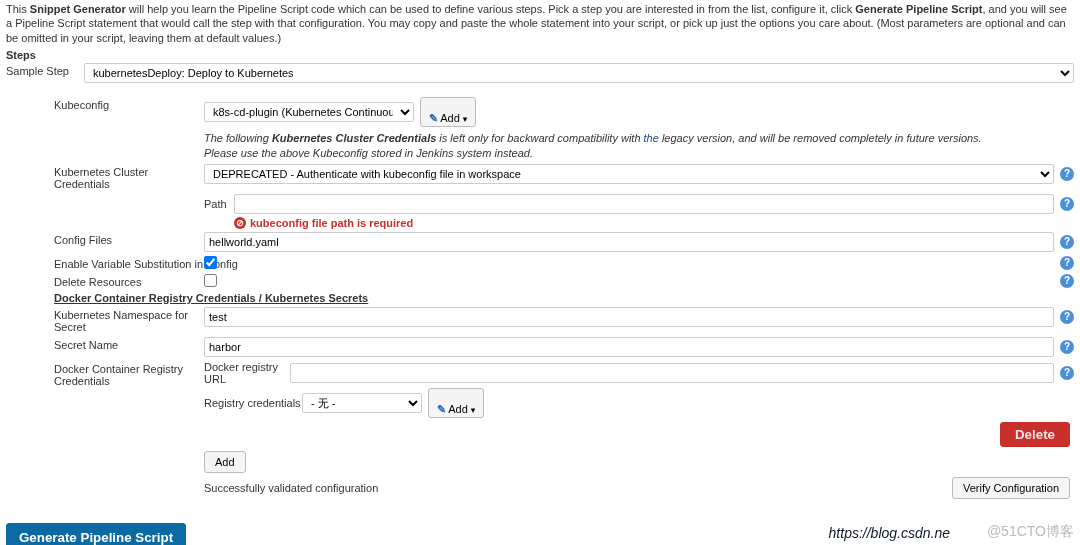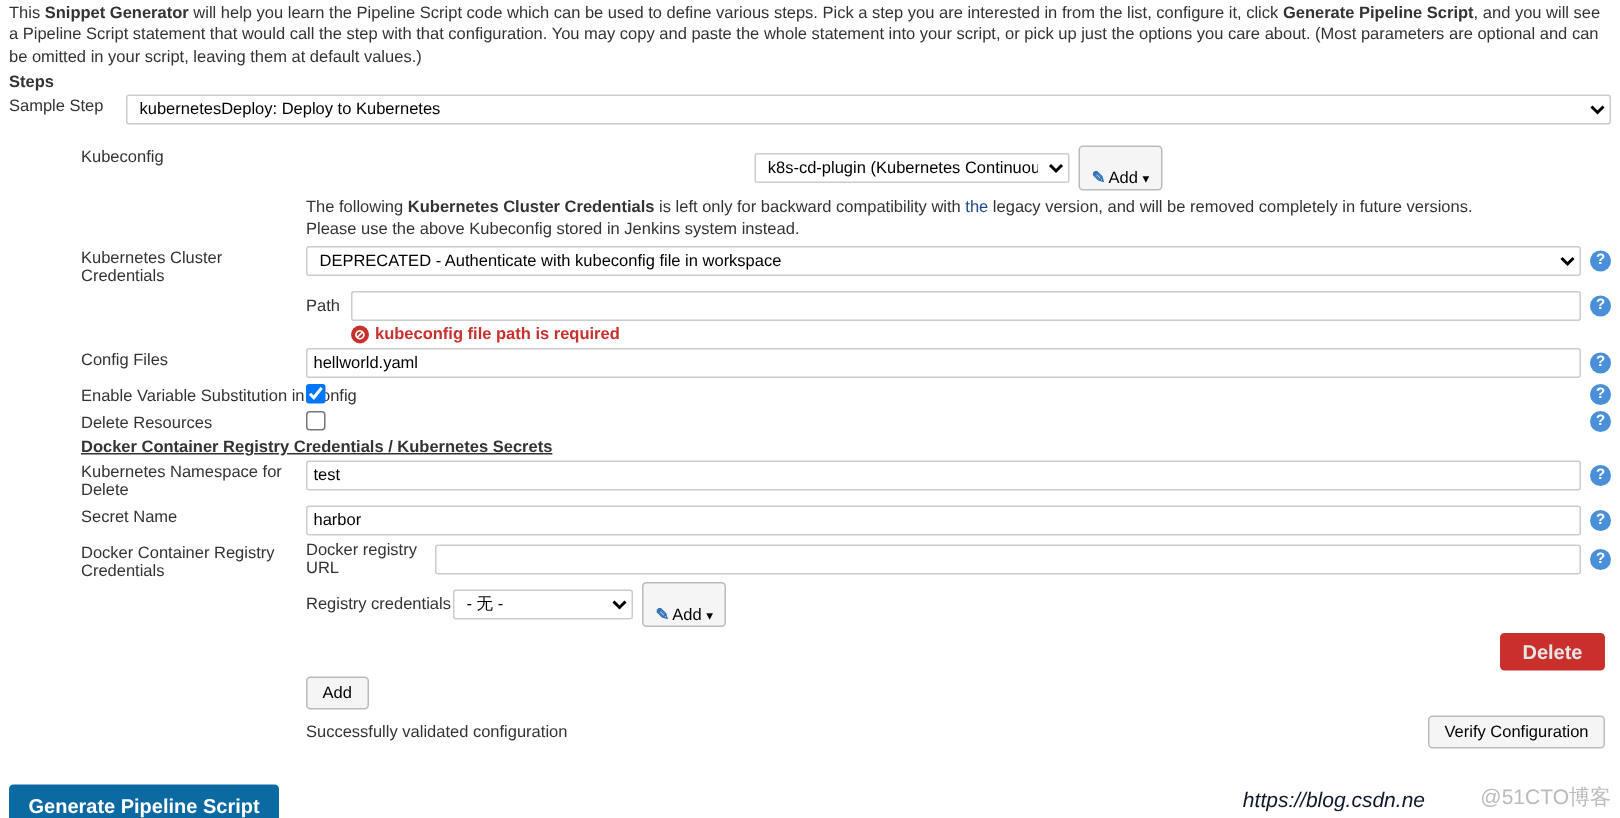--- a/index.html
+++ b/index.html
@@ -5,32 +5,32 @@
 * { box-sizing: border-box; margin: 0; padding: 0; }
 body { font-family: -apple-system, BlinkMacSystemFont, "Segoe UI", Arial, sans-serif; font-size: 11px; color: #333; background: #fff; padding: 2px 6px; width: 1080px; }
 a { color: #204a87; text-decoration: none; }
 .intro { font-size: 11px; line-height: 1.3; margin-bottom: 4px; }
 .intro b { font-weight: 600; }
 .steps-label { font-weight: 600; font-size: 11px; margin: 2px 0; }
 .row { display: flex; align-items: flex-start; margin-bottom: 4px; }
 .row .label { width: 130px; flex-shrink: 0; font-size: 11px; padding-top: 2px; }
 .row.indented { margin-left: 48px; }
 .row.indented .label { width: 150px; }
-.row .control { flex: 1; display: flex; align-items: center; justify-content: center; }
+.row .control { flex: 1; display: flex; align-items: center; }
 select, input[type=text] { font-size: 11px; padding: 2px 4px; border: 1px solid #ccc; border-radius: 2px; background: #fff; height: 20px; }
 select.full, input.full { width: 100%; }
 .btn { font-size: 11px; padding: 2px 10px; border: 1px solid #bbb; border-radius: 3px; background: #f5f5f5; cursor: pointer; height: 22px; }
 .btn-add { padding: 14px 8px; }
 .btn-add .plus { color: #2e73b8; font-weight: bold; margin-right: 2px; }
 .btn-add .caret { margin-left: 3px; font-size: 9px; }
 .btn-primary { background: #0b6aa2; color: #fff; border: 1px solid #0b6aa2; padding: 6px 12px; font-weight: 600; border-radius: 3px; }
 .btn-danger { background: #c9302c; color: #e5e5e5; border: 1px solid #c9302c; padding: 4px 14px; font-weight: 600; border-radius: 3px; }
 .help-icon { width: 14px; height: 14px; border-radius: 50%; background: #4a90d9; color: #fff; font-size: 10px; font-weight: bold; display: inline-flex; align-items: center; justify-content: center; margin-left: 6px; flex-shrink: 0; cursor: pointer; }
 .help-icon::after { content: "?"; }
-.note { font-size: 11px; color: #333; line-height: 1.35; }
+.note { font-size: 11px; color: #333; line-height: 1.35; font-style: italic; }
 .note b { font-weight: 600; }
 .subrow { display: flex; align-items: center; margin-left: 198px; margin-bottom: 3px; }
 .subrow .sublabel { width: 98px; font-size: 11px; }
 .subrow .subctl { flex: 1; display: flex; align-items: center; }
 .err { color: #c9302c; font-size: 11px; font-weight: 600; display: flex; align-items: center; }
 .err-icon { width: 12px; height: 12px; background: #c9302c; border-radius: 50%; color: #fff; display: inline-flex; align-items: center; justify-content: center; font-size: 9px; margin-right: 4px; }
 .section-hdr { font-weight: 600; font-size: 11px; margin: 4px 0 3px 48px; text-decoration: underline; }
 .right-actions { text-align: right; margin-right: 4px; margin-top: 4px; }
 .output-box { border: 1px solid #ccc; padding: 6px; margin-top: 8px; font-size: 11px; color: #333; height: 48px; overflow: hidden; }
 .watermark1 { position: fixed; bottom: 4px; right: 130px; color: #0f172a; font-size: 14px; font-style: italic; pointer-events: none; }
@@ -128,21 +128,21 @@
   <div class="label wide-label">Delete Resources</div>
   <div class="control" style="justify-content:space-between">
     <input type="checkbox" style="margin-left: -38px;">
     <span class="help-icon"></span>
   </div>
 </div>
 
 <div class="section-hdr">Docker Container Registry Credentials / Kubernetes Secrets</div>
 
 <div class="row indented">
-  <div class="label">Kubernetes Namespace for Delete</div>
+  <div class="label">Kubernetes Namespace for Secret</div>
   <div class="control">
     <input type="text" class="full" value="test" style="">
     <span class="help-icon"></span>
   </div>
 </div>
 
 <div class="row indented">
   <div class="label">Secret Name</div>
   <div class="control">
     <input type="text" class="full" value="harbor" style="">

